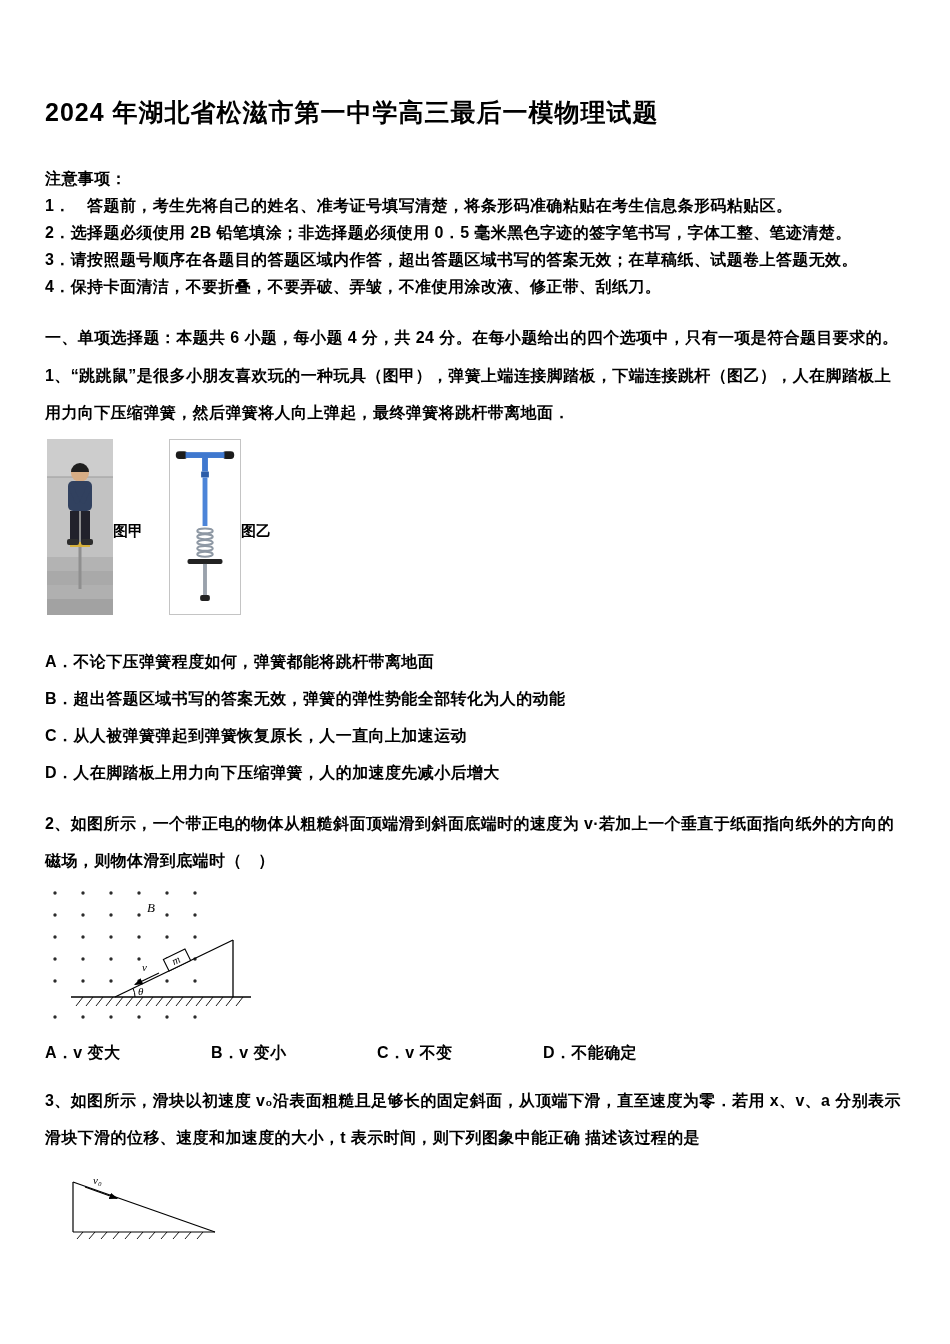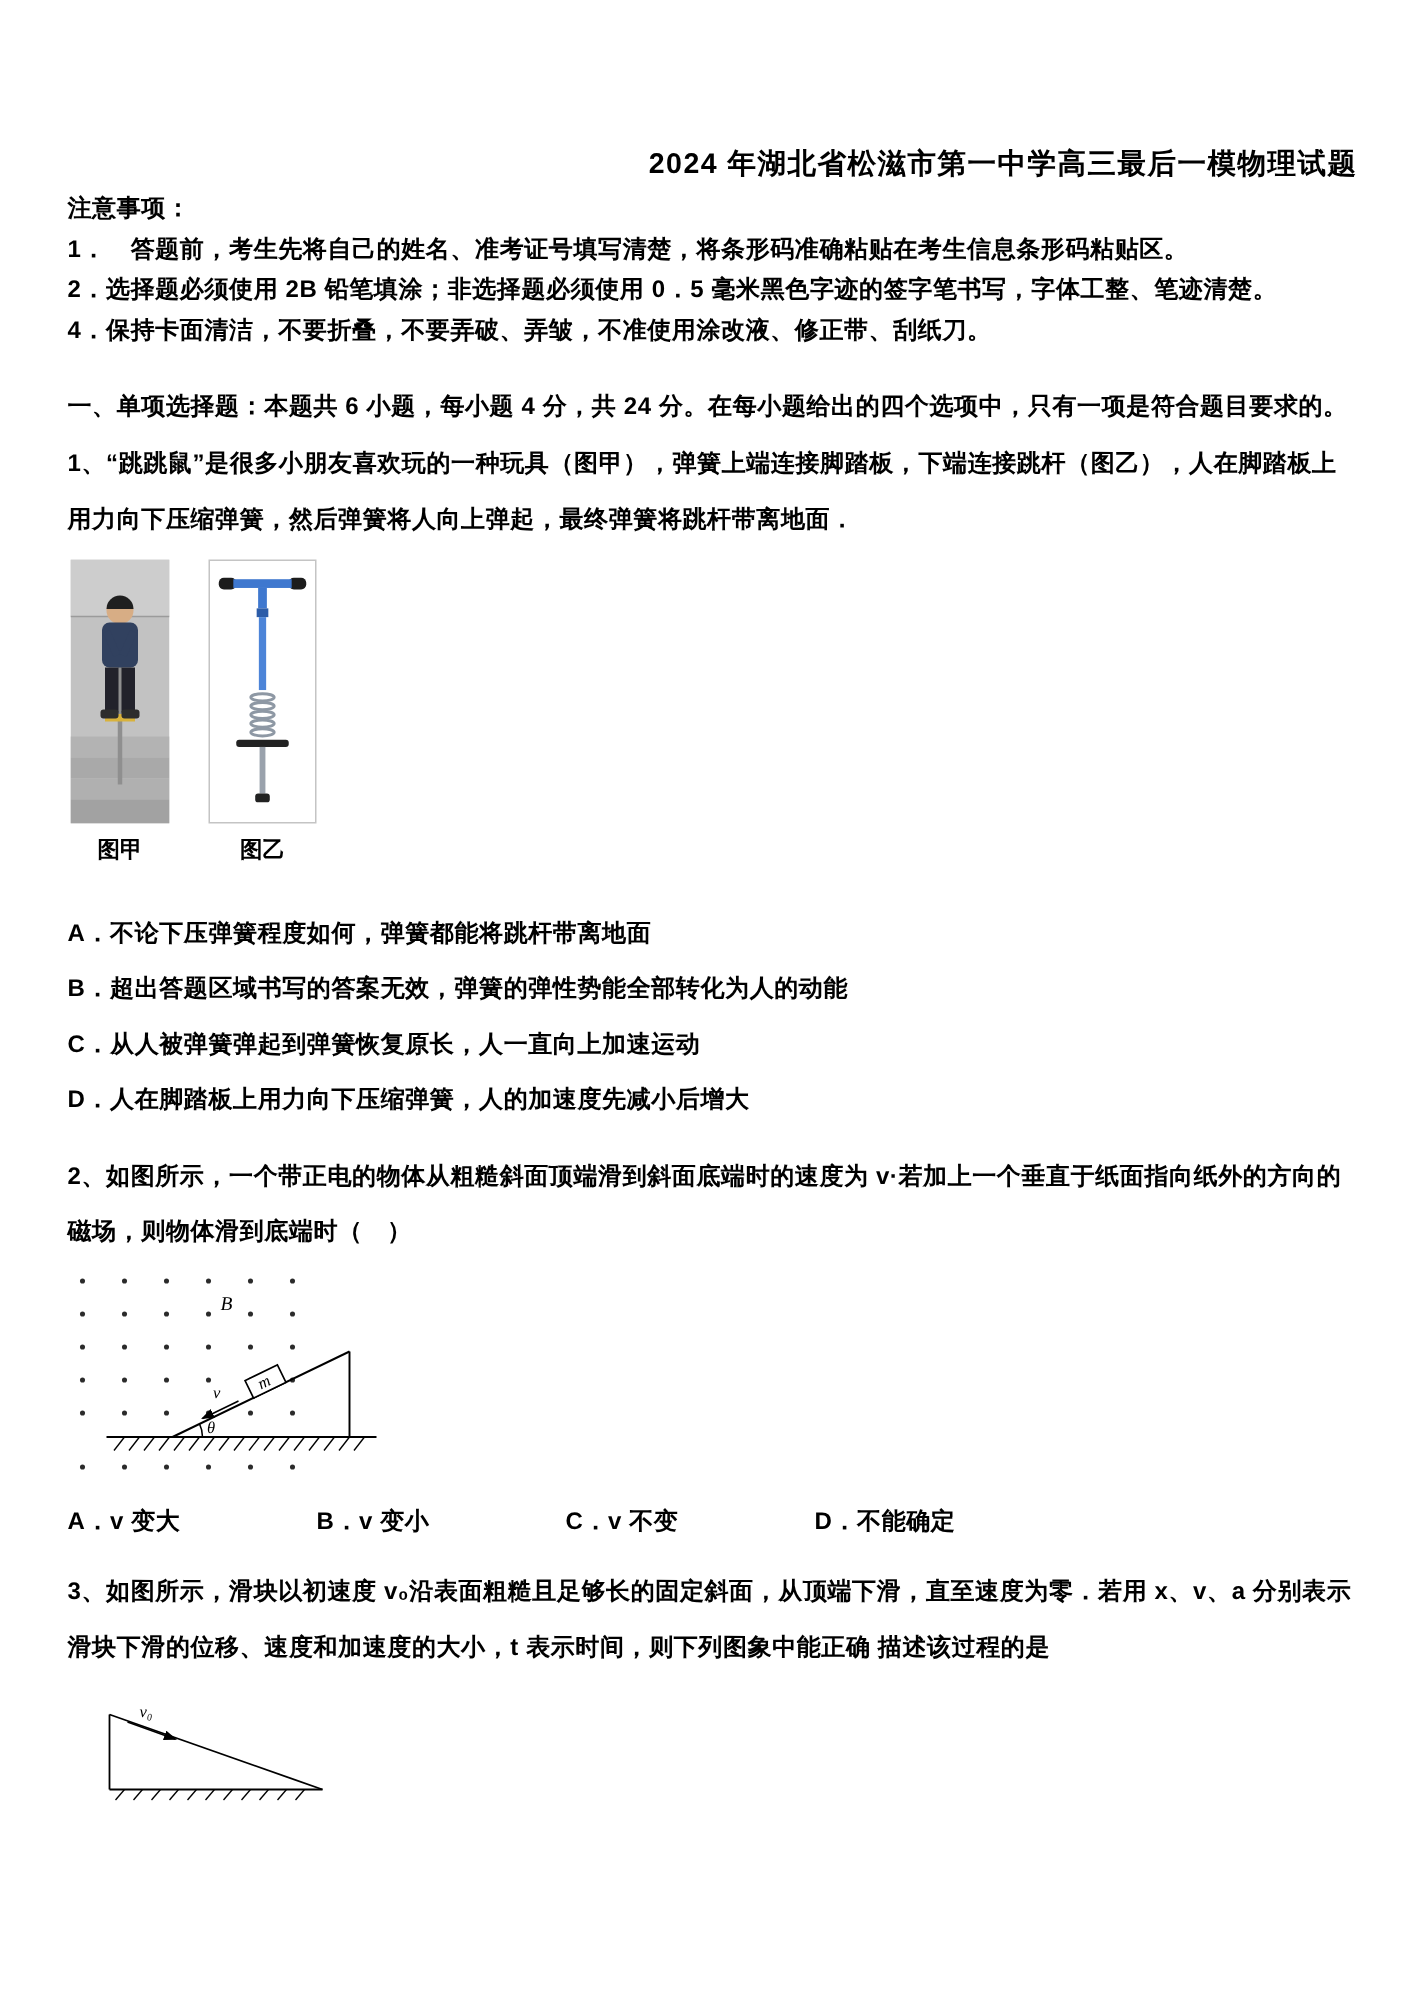--- a/index.html
+++ b/index.html
@@ -6,37 +6,37 @@
   * { margin:0; padding:0; box-sizing:border-box; }
   html, body { background:#ffffff; }
   body {
     width:950px; min-height:1344px; margin:0 auto;
     font-family:"Liberation Sans","DejaVu Sans",sans-serif;
     color:#000;
   }
   .page { width:950px; min-height:1344px; padding:96px 45px 120px 45px; background:#fff; }
 
   .title {
-    text-align:right; font-size:19px; font-weight:700; letter-spacing:1px;
-    margin-bottom:4px;
+    text-align:left; font-size:25px; font-weight:700; letter-spacing:1px;
+    margin-bottom:36px;
   }
 
   .notice-heading { font-size:16px; font-weight:600; line-height:27px; letter-spacing:0.4px; }
   .notice-item   { font-size:16px; font-weight:600; line-height:27px; letter-spacing:0.4px; }
 
   .section-heading {
     margin-top:24px; font-size:16px; font-weight:600; line-height:27px; letter-spacing:0.4px;
   }
 
   .stem {
     margin-top:6px; font-size:16px; font-weight:600; line-height:37px; letter-spacing:0.4px;
   }
 
   .figs { display:flex; align-items:flex-start; gap:26px; margin-top:8px; margin-left:2px; }
-  .fig  { display:flex; flex-direction:column; align-items:center; }
+  .fig  { display:flex; flex-direction:row; align-items:center; }
   .fig figcaption { margin-top:8px; font-size:15px; font-weight:600; }
   .fig-photo svg { display:block; }
   .fig-pogo  svg { display:block; border:1px solid #c4c4c4; background:#fff; }
 
   .options { margin-top:28px; }
   .opt { font-size:16px; font-weight:600; line-height:37px; letter-spacing:0.4px; }
 
   .q2-block { margin-top:14px; }
   .q2-diagram { margin-top:6px; margin-left:0px; display:block; }
 
@@ -54,20 +54,21 @@
 <body>
 
 <div class="page">
 
   <h1 class="title">2024 年湖北省松滋市第一中学高三最后一模物理试题</h1>
 
   <div class="notice">
     <div class="notice-heading">注意事项：</div>
     <div class="notice-item">1．　答题前，考生先将自己的姓名、准考证号填写清楚，将条形码准确粘贴在考生信息条形码粘贴区。</div>
     <div class="notice-item">2．选择题必须使用 2B 铅笔填涂；非选择题必须使用 0．5 毫米黑色字迹的签字笔书写，字体工整、笔迹清楚。</div>
+    <div class="notice-item">3．请按照题号顺序在各题目的答题区域内作答，超出答题区域书写的答案无效；在草稿纸、试题卷上答题无效。</div>
     <div class="notice-item">4．保持卡面清洁，不要折叠，不要弄破、弄皱，不准使用涂改液、修正带、刮纸刀。</div>
   </div>
 
   <div class="section-heading">一、单项选择题：本题共 6 小题，每小题 4 分，共 24 分。在每小题给出的四个选项中，只有一项是符合题目要求的。</div>
 
   <div class="q1-block">
     <div class="stem">1、“跳跳鼠”是很多小朋友喜欢玩的一种玩具（图甲），弹簧上端连接脚踏板，下端连接跳杆（图乙），人在脚踏板上用力向下压缩弹簧，然后弹簧将人向上弹起，最终弹簧将跳杆带离地面．</div>
 
     <div class="figs">
       <figure class="fig fig-photo">

